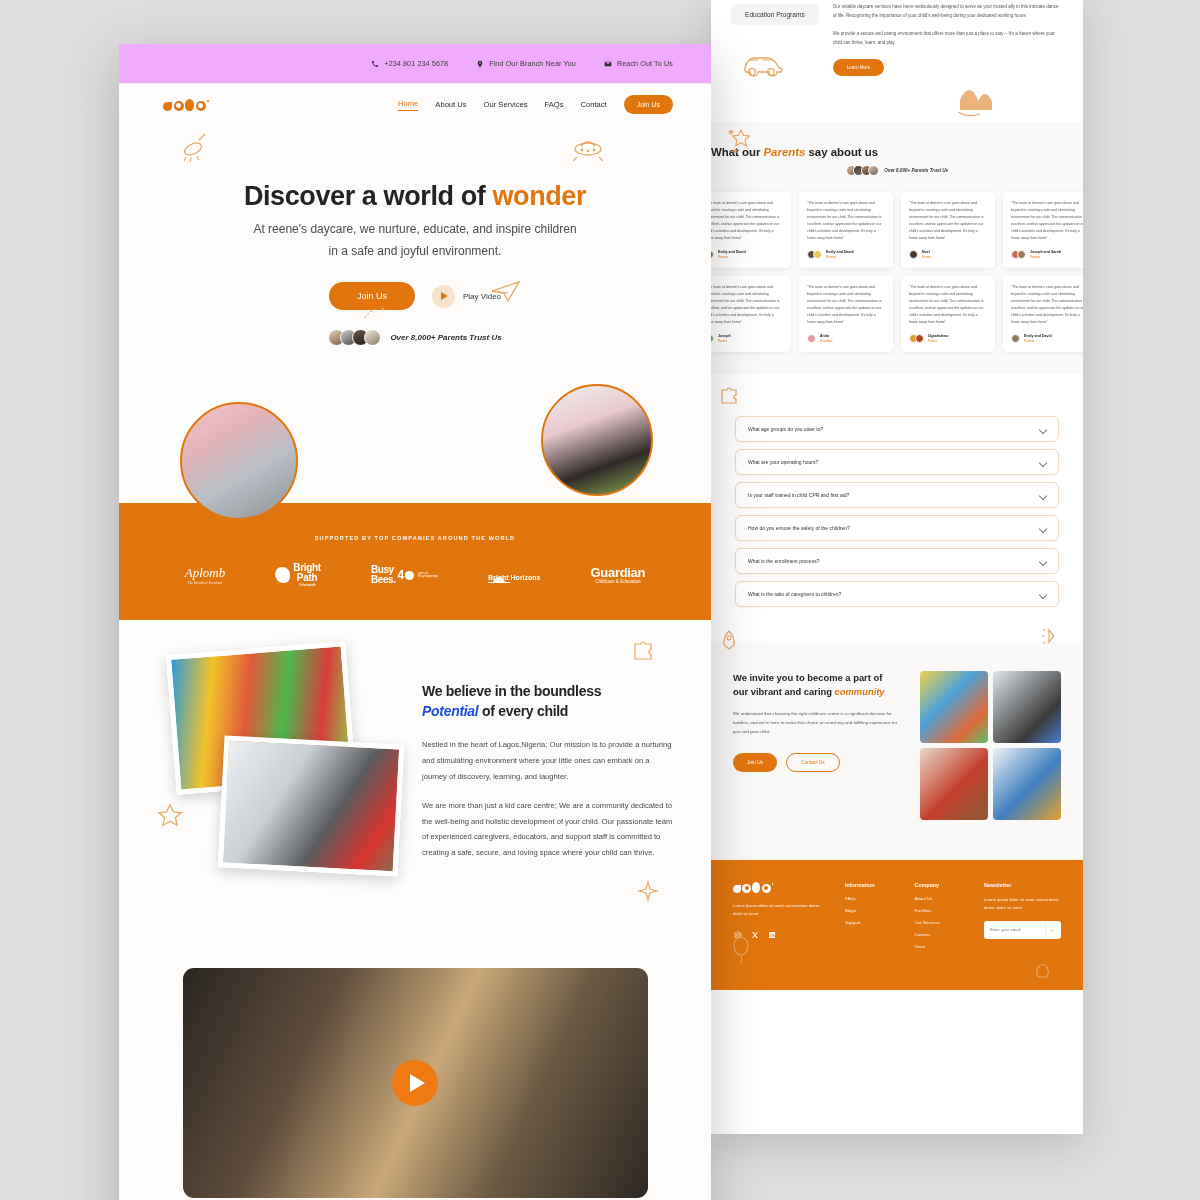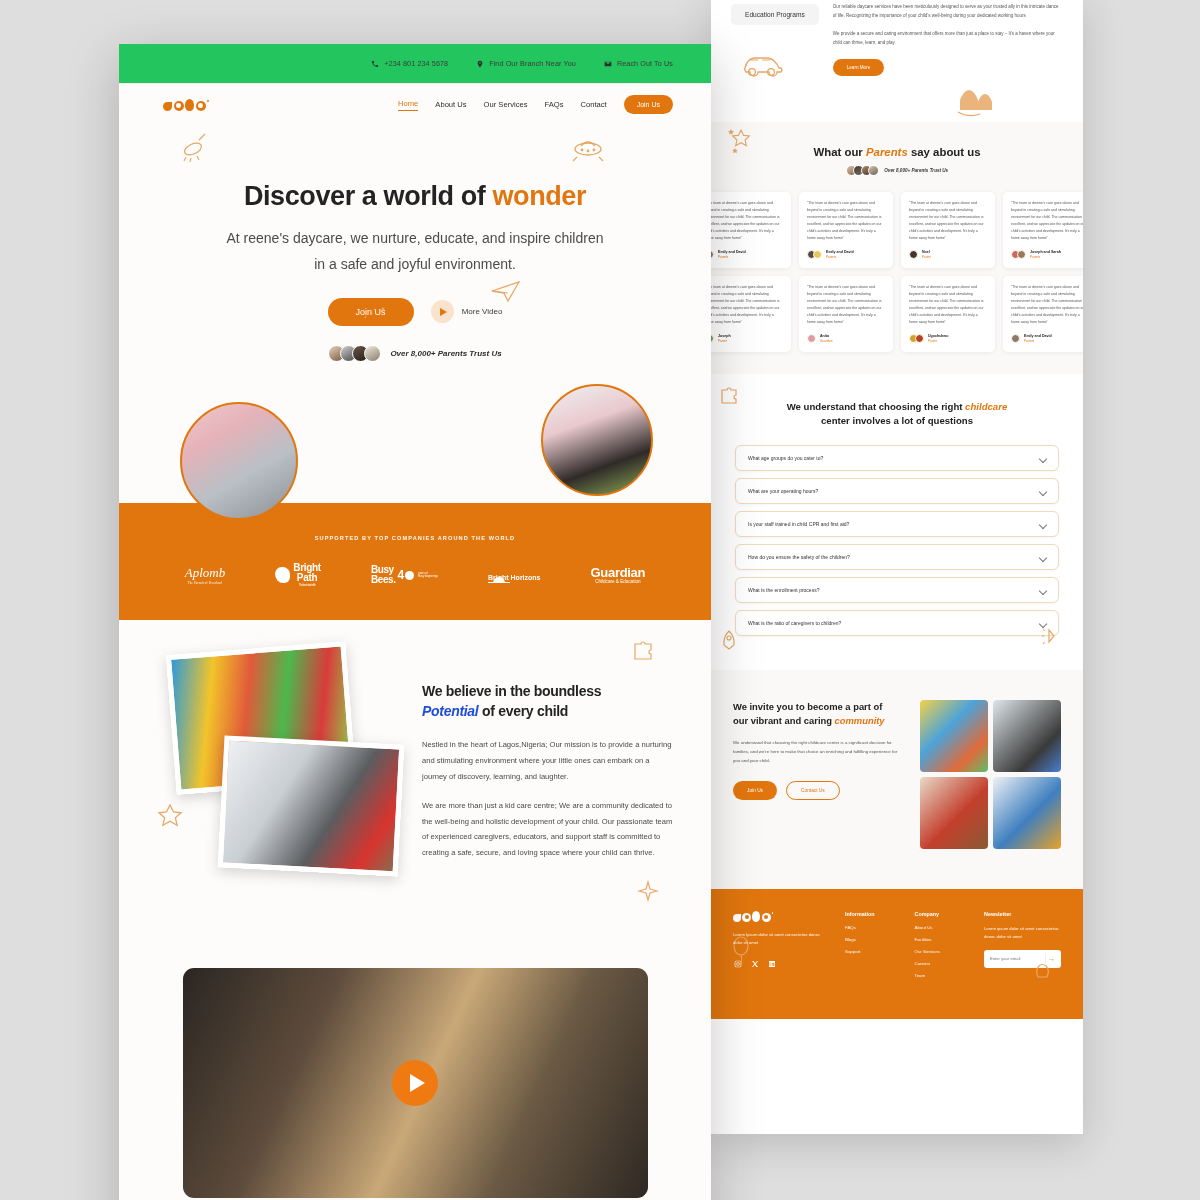--- a/index.html
+++ b/index.html
@@ -18,21 +18,21 @@
     box-shadow: 0 10px 40px rgba(0,0,0,.16);
   }
   .panel-left {
     position: absolute; left: 119px; top: 44px; width: 592px; height: 1200px;
     background: #fdfcfb; overflow: hidden;
     box-shadow: 0 14px 50px rgba(0,0,0,.22);
   }
 
   
   .topbar {
-    height: 39px; background:#22c55e; display:flex; align-items:center;
+    height: 39px; background:#f0abfc; display:flex; align-items:center;
     justify-content:flex-end; gap:28px; padding-right:38px;
     font-size:7.2px; color:#3c3c3c; letter-spacing:.1px;
   }
   .topbar .ti { display:flex; align-items:center; gap:5px; }
   .topbar svg { width:8px; height:8px; fill:#2f2f2f; }
 
   
   .navbar {
     height:42px; background:#fdfcfb; display:flex; align-items:center;
     padding:0 38px 0 44px; border-top:1px solid #f2efec;
@@ -53,21 +53,21 @@
     border-radius:20px; border:none; cursor:pointer;
   }
 
   
   .hero { position:relative; height:374px; padding-top:54px; text-align:center; }
   .hero h1 {
     font-size:27px; line-height:1.26; color:#232323; font-weight:700;
     letter-spacing:-.4px;
   }
   .hero h1 .hl { color:#E2760E; }
-  .hero p { margin-top:13px; font-size:14px; line-height:1.85; color:#4b4b4b;text-align:center; }
+  .hero p { margin-top:5px; font-size:12px; line-height:1.85; color:#4b4b4b;text-align:center; }
   .hero-cta { margin-top:20px; display:flex; align-items:center; justify-content:center; gap:17px; }
   .btn-join-hero {
     background:#E2760E; color:#fff; font-size:9px; padding:9px 28px;
     border-radius:22px; border:none; cursor:pointer;
   }
   .play-wrap { display:flex; align-items:center; gap:8px; cursor:pointer; }
   .play-circ {
     width:23px;height:23px;border-radius:50%;background:#fae3cd;
     display:flex;align-items:center;justify-content:center;
   }
@@ -152,21 +152,21 @@
   .r-top-body { flex:1; }
   .r-top-body p { font-size:4.5px; line-height:2.1; color:#555; }
   .r-top-body p + p { margin-top:8px; }
   .btn-learn {
     margin-top:11px; background:#E2760E; color:#fff; font-size:4.6px;
     border:none; border-radius:14px; padding:6px 14px; cursor:pointer;
   }
 
   
   .r-testi { background:#faf9f8; padding:24px 0 22px; margin-top:46px; position:relative; }
-  .r-testi h2 { text-align:center; font-size:11.4px; color:#222; font-weight:700; }
+  .r-testi h2 { text-align:left; font-size:11.4px; color:#222; font-weight:700; }
   .r-testi h2 .hl { color:#E2760E; font-style:italic; }
   .r-trust { margin-top:7px; display:flex; align-items:center; justify-content:center; gap:5px; }
   .r-trust .av { width:11px;height:11px;border-radius:50%;border:1.2px solid #fff;margin-left:-3.5px; background-size:cover;}
   .r-trust .av:first-child{margin-left:0;}
   .r-trust-txt { font-size:4.6px; font-style:italic; font-weight:700; color:#333; }
   .tgrid { margin-top:16px; display:grid; grid-template-columns:repeat(4,1fr); gap:8px; padding:0 0 0 0; width:400px; margin-left:-14px; }
   .tcard { background:#fff; border-radius:5px; padding:8px 8px 9px; box-shadow:0 1px 5px rgba(0,0,0,.07); }
   .tcard p { font-size:3.5px; line-height:2.0; color:#555; }
   .tfoot { margin-top:8px; display:flex; align-items:center; gap:4px; }
   .tfoot .avs { display:flex; }
@@ -387,23 +387,20 @@
         <path d="M5 6 h5 a2 2 0 0 1 4 0 h5 v5 a2 2 0 0 0 0 4 v4 h-14 z" fill="none" stroke="#E8A765" stroke-width="1.2"></path>
       </svg>
       <svg class="doodle" style="left:6px;top:255px;width:24px;height:26px;" viewBox="0 0 24 26">
         <path d="M12 2 q6 6 5 14 l-5 4 -5-4 q-1-8 5-14z" fill="none" stroke="#E8A765" stroke-width="1.2"></path>
         <circle cx="12" cy="9" r="2" fill="none" stroke="#E8A765" stroke-width="1.1"></circle>
       </svg>
       <svg class="doodle" style="left:330px;top:252px;width:22px;height:22px;" viewBox="0 0 22 22">
         <path d="M8 4 l5 6 -5 6z" fill="none" stroke="#E8A765" stroke-width="1.2"></path>
         <path d="M2 3 l1.5 2 M2 18 l1.5-2 M1 10 h2.5" stroke="#E8A765" stroke-width="1.1"></path>
       </svg>
-      <h2>
-        <span>We understand that choosing the right </span><span class="hl">childcare</span><br><span>center involves a lot of questions</span>
-      </h2>
       <div class="faq-list">
         <div class="faq-item">
           <span class="faq-q">What age groups do you cater to?</span>
           <span class="faq-chev"></span>
         </div>
         <div class="faq-item">
           <span class="faq-q">What are your operating hours?</span>
           <span class="faq-chev"></span>
         </div>
         <div class="faq-item">
@@ -566,21 +563,21 @@
       <p>
         <span>At reene's daycare, we nurture, educate, and inspire children</span><br><span>in a safe and joyful environment.</span>
       </p>
 
       <div class="hero-cta">
         <button class="btn-join-hero">Join Us</button>
         <div class="play-wrap">
           <span class="play-circ">
               <span class="tri"></span>
             </span>
-          <span class="play-lbl">More Video</span>
+          <span class="play-lbl">Play Video</span>
         </div>
       </div>
 
       <div class="trust">
         <div class="avgroup">
           <span class="av" style="background:linear-gradient(150deg,#e6d2bd,#7a5a40)"></span>
           <span class="av" style="background:linear-gradient(150deg,#cfcfcf,#4a4a4a)"></span>
           <span class="av" style="background:linear-gradient(150deg,#6a584a,#241c16)"></span>
           <span class="av" style="background:linear-gradient(150deg,#efe7d9,#8a7f6d)"></span>
         </div>

